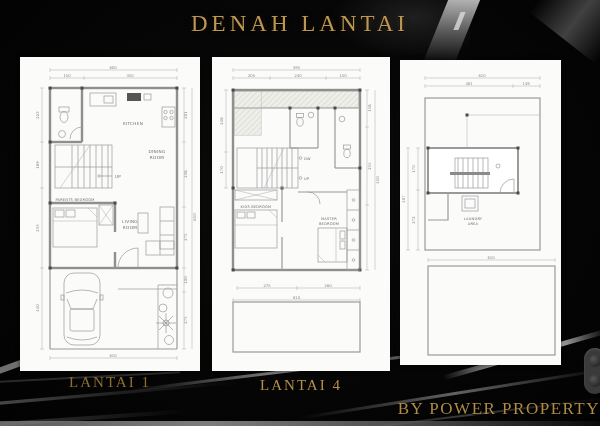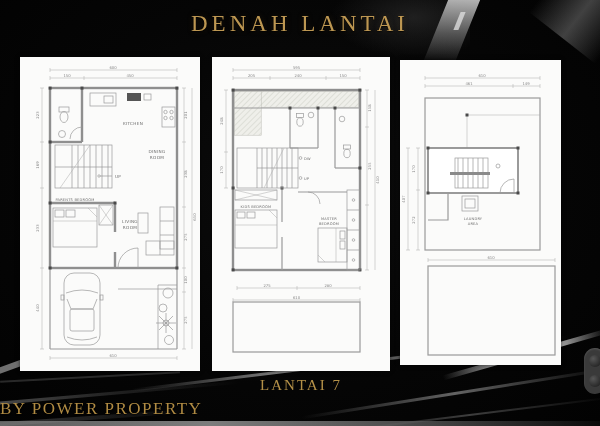--- a/index.html
+++ b/index.html
@@ -42,21 +42,21 @@
   .panel-1{left:20px;top:57px;width:180px;height:314px;}
   .panel-2{left:212px;top:57px;width:178px;height:314px;}
   .panel-3{left:400px;top:60px;width:161px;height:305px;}
   .panel svg{display:block;width:100%;height:100%;}
 
   .floor-label{position:absolute;z-index:3;text-align:center;font-size:15px;letter-spacing:2px;}
   .floor-label-1{left:20px;width:180px;top:374px;color:#8c6f33;}
   .floor-label-2{left:212px;width:178px;top:377px;color:#b59148;}
   .floor-label-3{left:400px;width:161px;top:370px;color:#a98a41;}
   .brand-footer{
-    position:absolute;left:0;right:0;top:399px;z-index:3;text-align:left;
+    position:absolute;left:0;right:0;top:399px;z-index:3;text-align:right;
     font-size:17px;letter-spacing:1.5px;color:#b08b43;
     text-shadow:0 1px 1px rgba(0,0,0,.8);
   }
 
   .side-widget{
     position:absolute;right:-6px;top:348px;width:22px;height:46px;z-index:4;
     background:#3a3a3a;border-radius:11px;display:flex;flex-direction:column;
     align-items:center;justify-content:space-evenly;box-shadow:inset 0 1px 2px rgba(255,255,255,.15);
   }
   .side-widget .wbtn{width:12px;height:12px;border-radius:50%;
@@ -433,21 +433,22 @@
         <path class="wall-thin" d="M48,133 L48,160 L28,160" stroke-width="0.9"></path>
         <rect class="fix" x="62" y="136" width="16" height="15"></rect>
         <rect class="fix" x="65" y="139" width="10" height="9"></rect>
       </g>
       <rect class="wall-thin" x="28" y="206" width="127" height="89" stroke-width="0.9"></rect>
       <text class="room-text-sm" x="73" y="160" text-anchor="middle">LAUNDRY</text>
       <text class="room-text-sm" x="73" y="165" text-anchor="middle">AREA</text>
     </svg>
   </div>
 
-  <div class="floor-label floor-label-2">LANTAI 7</div>
+  <div class="floor-label floor-label-1">LANTAI 1</div>
+  <div class="floor-label floor-label-2">LANTAI 4</div>
   <div class="brand-footer">BY POWER PROPERTY</div>
 
   <div class="side-widget">
     <div class="wbtn"></div>
     <div class="wbtn"></div>
   </div>
 
 </div>
 
 </body></html>

